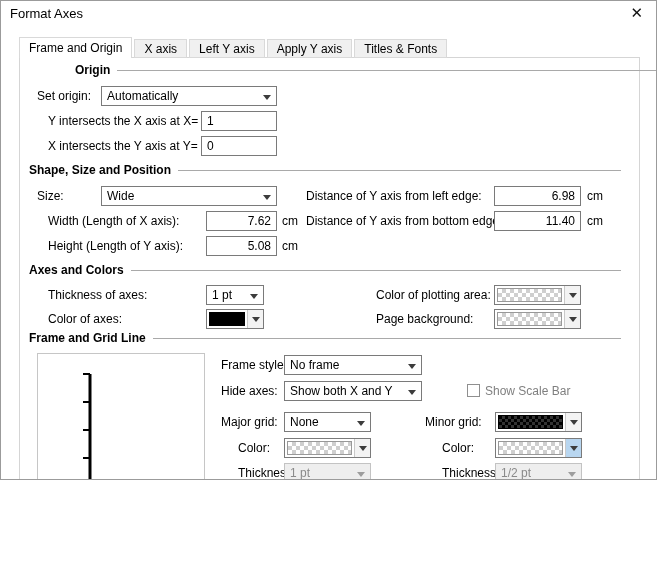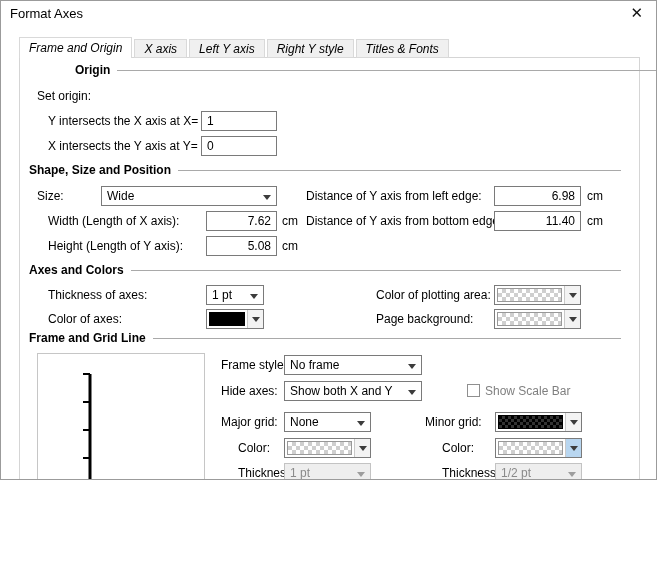--- a/index.html
+++ b/index.html
@@ -10,21 +10,21 @@
     font-size:12px; color:#000; background:#fff;
   }
   .dialog { position:relative; width:657px; height:480px; background:#fff; border:1px solid #9b9b9b; overflow:hidden; }
 
   
   .titlebar { position:absolute; left:0; top:0; right:0; height:28px; background:#fff; }
   .title { position:absolute; left:9px; top:5px; font-size:13px; white-space:nowrap; }
   .close { position:absolute; right:13px; top:3px; font-size:15px; line-height:18px; cursor:pointer; color:#111; }
 
   
-  .tabs { position:absolute; left:18px; top:36px; display:flex; align-items:flex-end; z-index:4;font-style:italic; }
+  .tabs { position:absolute; left:18px; top:36px; display:flex; align-items:flex-end; z-index:4; }
   .tab { background:#f0f0f0; border:1px solid #d9d9d9; height:19px; padding:2px 9px 0; margin-right:2px; white-space:nowrap; cursor:default; }
   .tab.active { background:#fff; border-bottom:none; height:21px; padding-top:3px; z-index:5; }
 
   .page { position:absolute; left:18px; top:56px; width:621px; height:472px; border:1px solid #d5d5d5; background:#fff; }
 
   
   .grp { position:absolute; display:flex; align-items:center; gap:7px; }
   .grp b { font-weight:bold; white-space:nowrap; }
   .grp i { flex:1; height:1px; background:#a9a9a9; }
 
@@ -67,32 +67,36 @@
 
   <div class="titlebar">
     <span class="title">Format Axes</span>
     <span class="close">✕</span>
   </div>
 
   <div class="tabs">
     <div class="tab active">Frame and Origin</div>
     <div class="tab">X axis</div>
     <div class="tab">Left Y axis</div>
-    <div class="tab">Right Y style</div>
+    <div class="tab">Apply Y axis</div>
     <div class="tab">Titles &amp; Fonts</div>
   </div>
 
   <div class="page"></div>
 
   <div class="grp" style="left:28px; top:62px; width:592px;margin-left:46px;">
     <b>Origin</b>
       <i></i>
   </div>
 
   <span class="lbl" style="left:36px; top:85px;">Set origin:</span>
+  <div class="combo" style="left:100px; top:85px; width:176px;">
+    <span>Automatically</span>
+    <span class="caret"></span>
+  </div>
 
   <span class="lbl" style="left:47px; top:110px;">Y intersects the X axis at X=</span>
   <input class="tinput" style="left: 200px; top: 110px; width: 76px;" value="1">
 
   <span class="lbl" style="left:47px; top:135px;">X intersects the Y axis at Y=</span>
   <input class="tinput" style="left: 200px; top: 135px; width: 76px;" value="0">
 
   <div class="grp" style="left:28px; top:162px; width:592px;">
     <b>Shape, Size and Position</b>
       <i></i>

